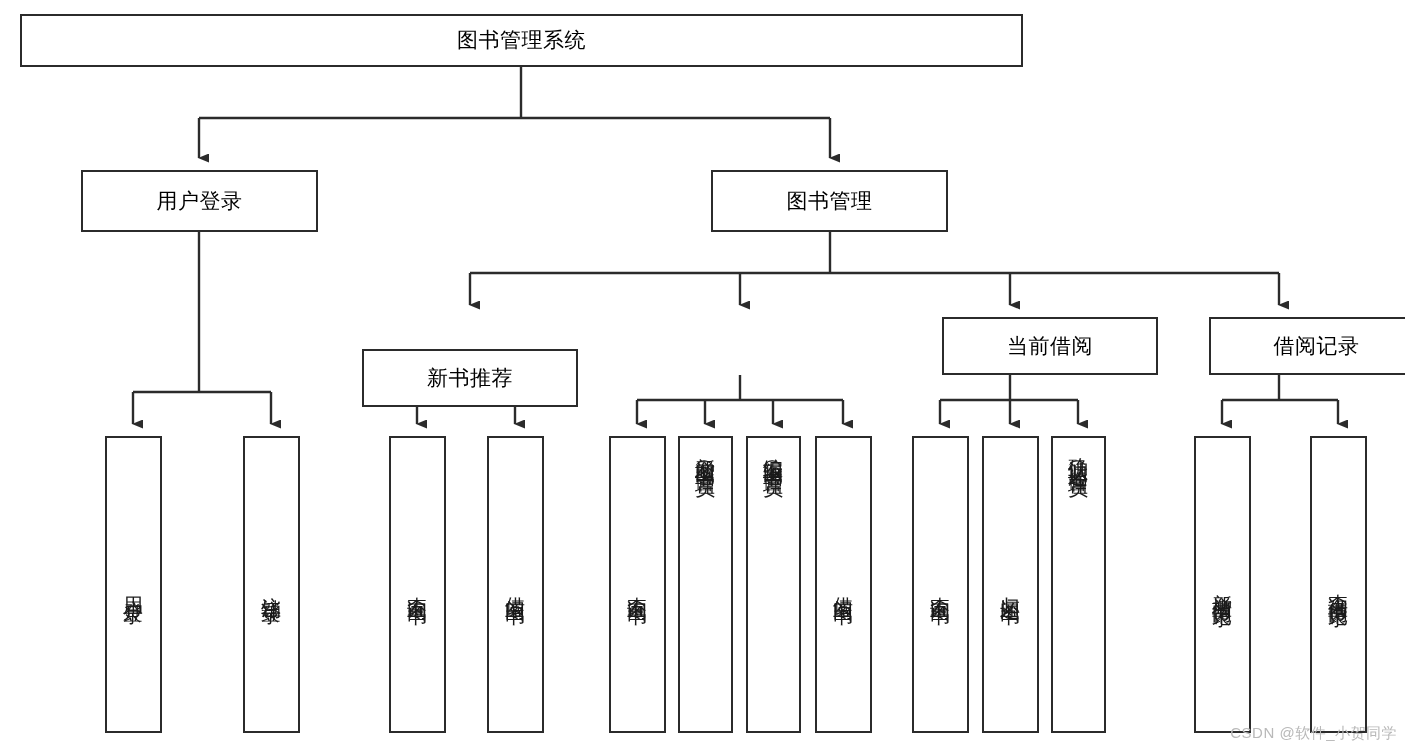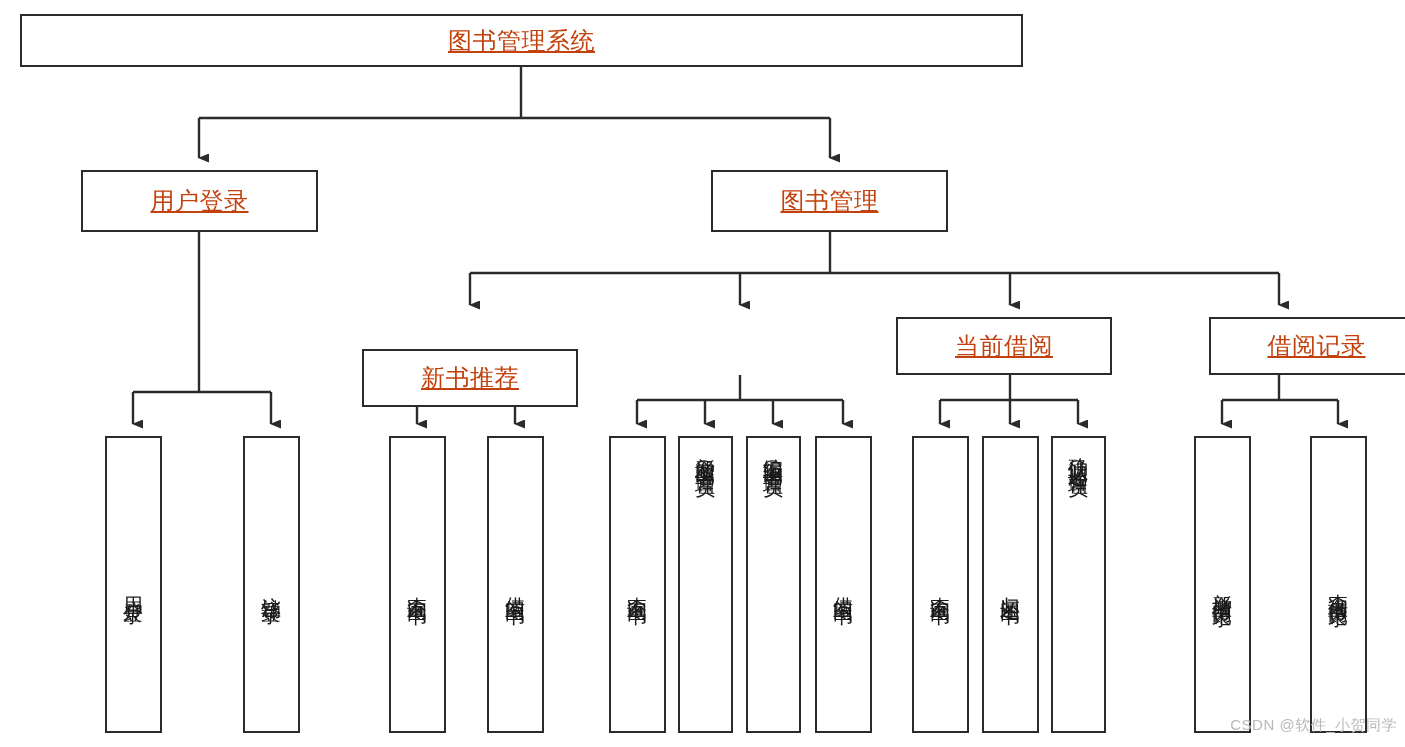--- a/index.html
+++ b/index.html
@@ -29,27 +29,26 @@
     position: absolute;
     box-sizing: border-box;
     background: #ffffff;
     border: 2px solid #2b2b2b;
     display: flex;
     align-items: center;
     justify-content: center;
     z-index: 3;
   }
   .node-label {
-    font-size: 24px;
-    color: #c2410c;
+    font-size: 21px;
+    color: #000000;
     line-height: 1.15;
     letter-spacing: 0.5px;
     white-space: nowrap;
     font-family: "Liberation Sans", "DejaVu Sans", sans-serif;
-    text-decoration: underline;
   }
   
   .node.leaf {
     align-items: center;
     justify-content: center;
     padding-top: 4px;
   }
   .node.leaf.top-aligned {
     align-items: flex-start;
   }
@@ -59,21 +58,21 @@
     font-size: 20px;
     color: #1a1a1a;
     letter-spacing: 3px;
     line-height: 1;
     white-space: nowrap;
     font-family: "Liberation Sans", "DejaVu Sans", sans-serif;
   }
   #watermark {
     position: absolute;
     right: 8px;
-    bottom: 12px;
+    bottom: 4px;
     font-size: 15px;
     color: #b9b9b9;
     letter-spacing: 0.5px;
     z-index: 5;
     white-space: nowrap;
     font-family: "Liberation Sans", "DejaVu Sans", sans-serif;
   }
 </style>
 </head>
 <body>
@@ -139,21 +138,21 @@
   <div class="node" style="left:81px; top:170px; width:237px; height:62px;">
     <span class="node-label">用户登录</span>
   </div>
   <div class="node" style="left:711px; top:170px; width:237px; height:62px;align-items:center;">
     <span class="node-label">图书管理</span>
   </div>
 
   <div class="node" style="left:362px; top:317px; width:216px; height:58px;margin-top:32px;">
     <span class="node-label">新书推荐</span>
   </div>
-  <div class="node" style="left:896px; top:317px; width:216px; height:58px;">
+  <div class="node" style="left:942px; top:317px; width:216px; height:58px;">
     <span class="node-label">当前借阅</span>
   </div>
   <div class="node" style="left:1209px; top:317px; width:215px; height:58px;">
     <span class="node-label">借阅记录</span>
   </div>
 
   <div class="node leaf" style="left:105px; top:436px; width:57px; height:297px;">
     <span class="leaf-label">用户登录</span>
   </div>
   <div class="node leaf" style="left:243px; top:436px; width:57px; height:297px;">

